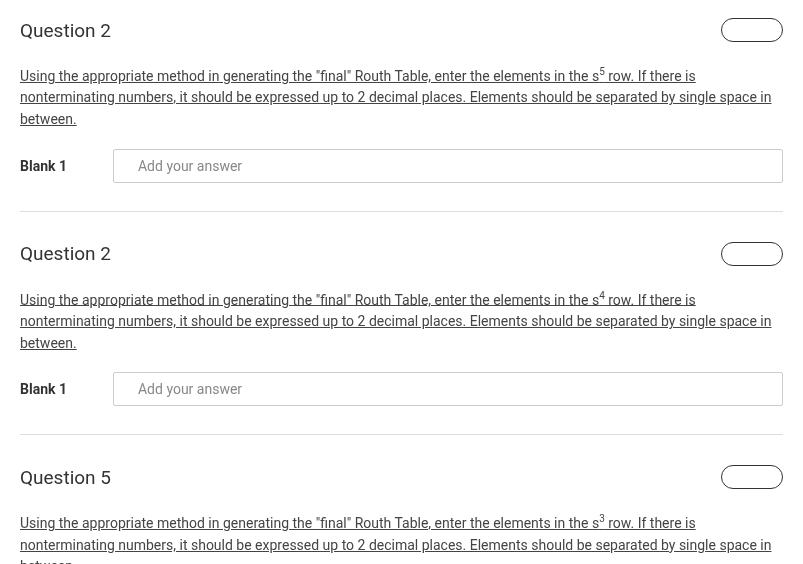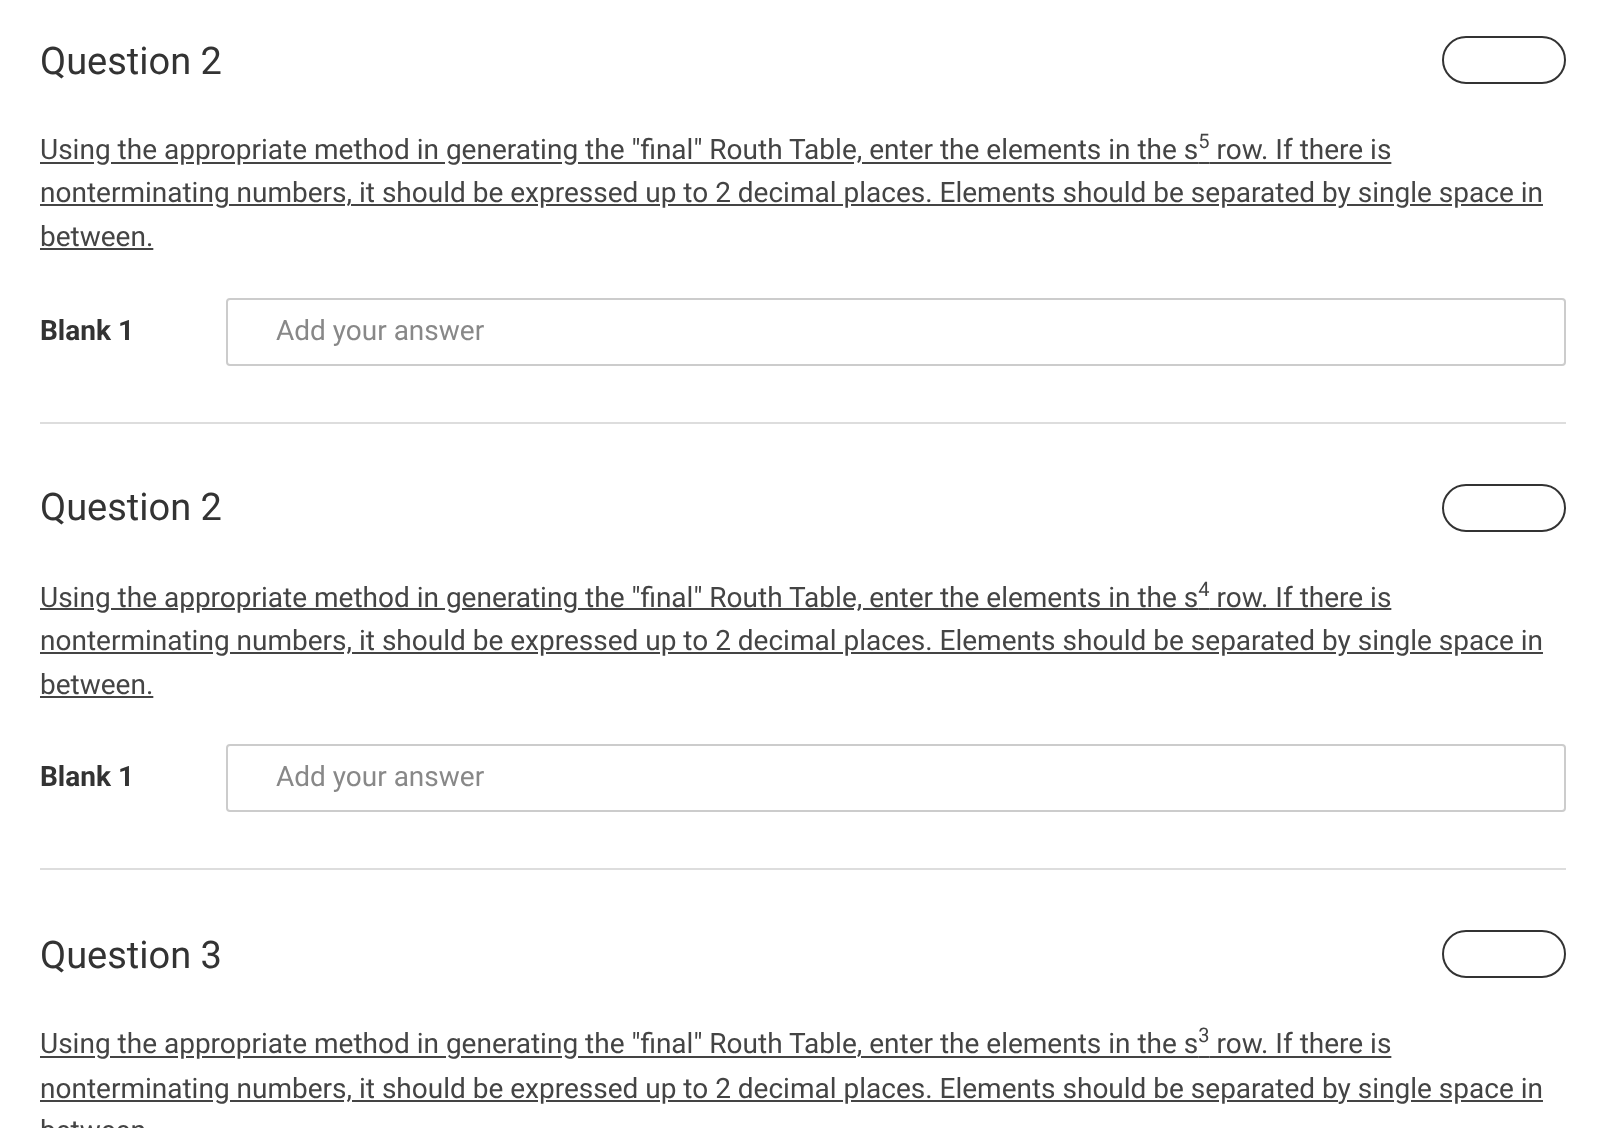--- a/index.html
+++ b/index.html
@@ -109,20 +109,20 @@
   <div class="answer-row">
     <div class="blank-label">Blank 1</div>
     <input type="text" class="answer-input" placeholder="Add your answer" style="">
   </div>
 </div>
 
 <hr class="divider">
 
 <div class="question-block">
   <div class="question-header">
-    <h2 class="question-title">Question 3</h2>
+    <h2 class="question-title">Question 5</h2>
     <div class="badge"></div>
   </div>
   <p class="question-text">
     <span>Using the appropriate method in generating the "final" Routh Table, enter the elements in the s</span><sup>3</sup><span> row. If there is nonterminating numbers, it should be expressed up to 2 decimal places. Elements should be separated by single space in between.</span>
   </p>
 
 </div>
 
 </body></html>

